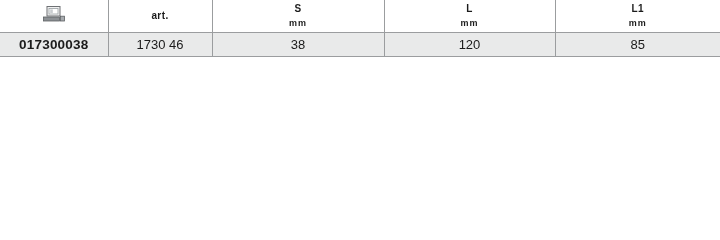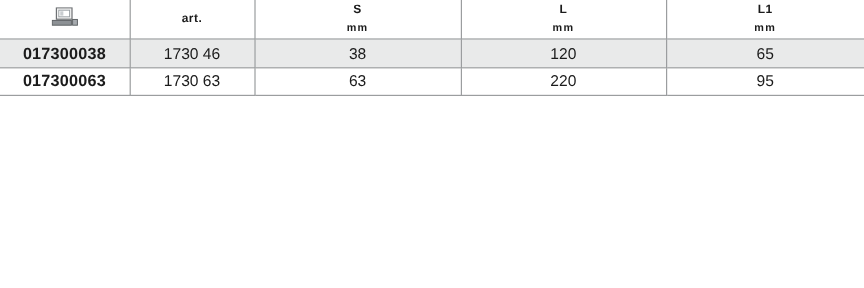--- a/index.html
+++ b/index.html
@@ -116,23 +116,16 @@
       </th>
     </tr>
   </thead>
 
   <tbody>
     <tr class="row-shaded">
       <td class="cell-code">017300038</td>
       <td>1730 46</td>
       <td>38</td>
       <td>120</td>
-      <td>65</td>
-    </tr>
-    <tr class="row-plain">
-      <td class="cell-code">017300063</td>
-      <td>1730 63</td>
-      <td>63</td>
-      <td>220</td>
-      <td>95</td>
+      <td>85</td>
     </tr>
   </tbody>
 </table>
 
 </body></html>

